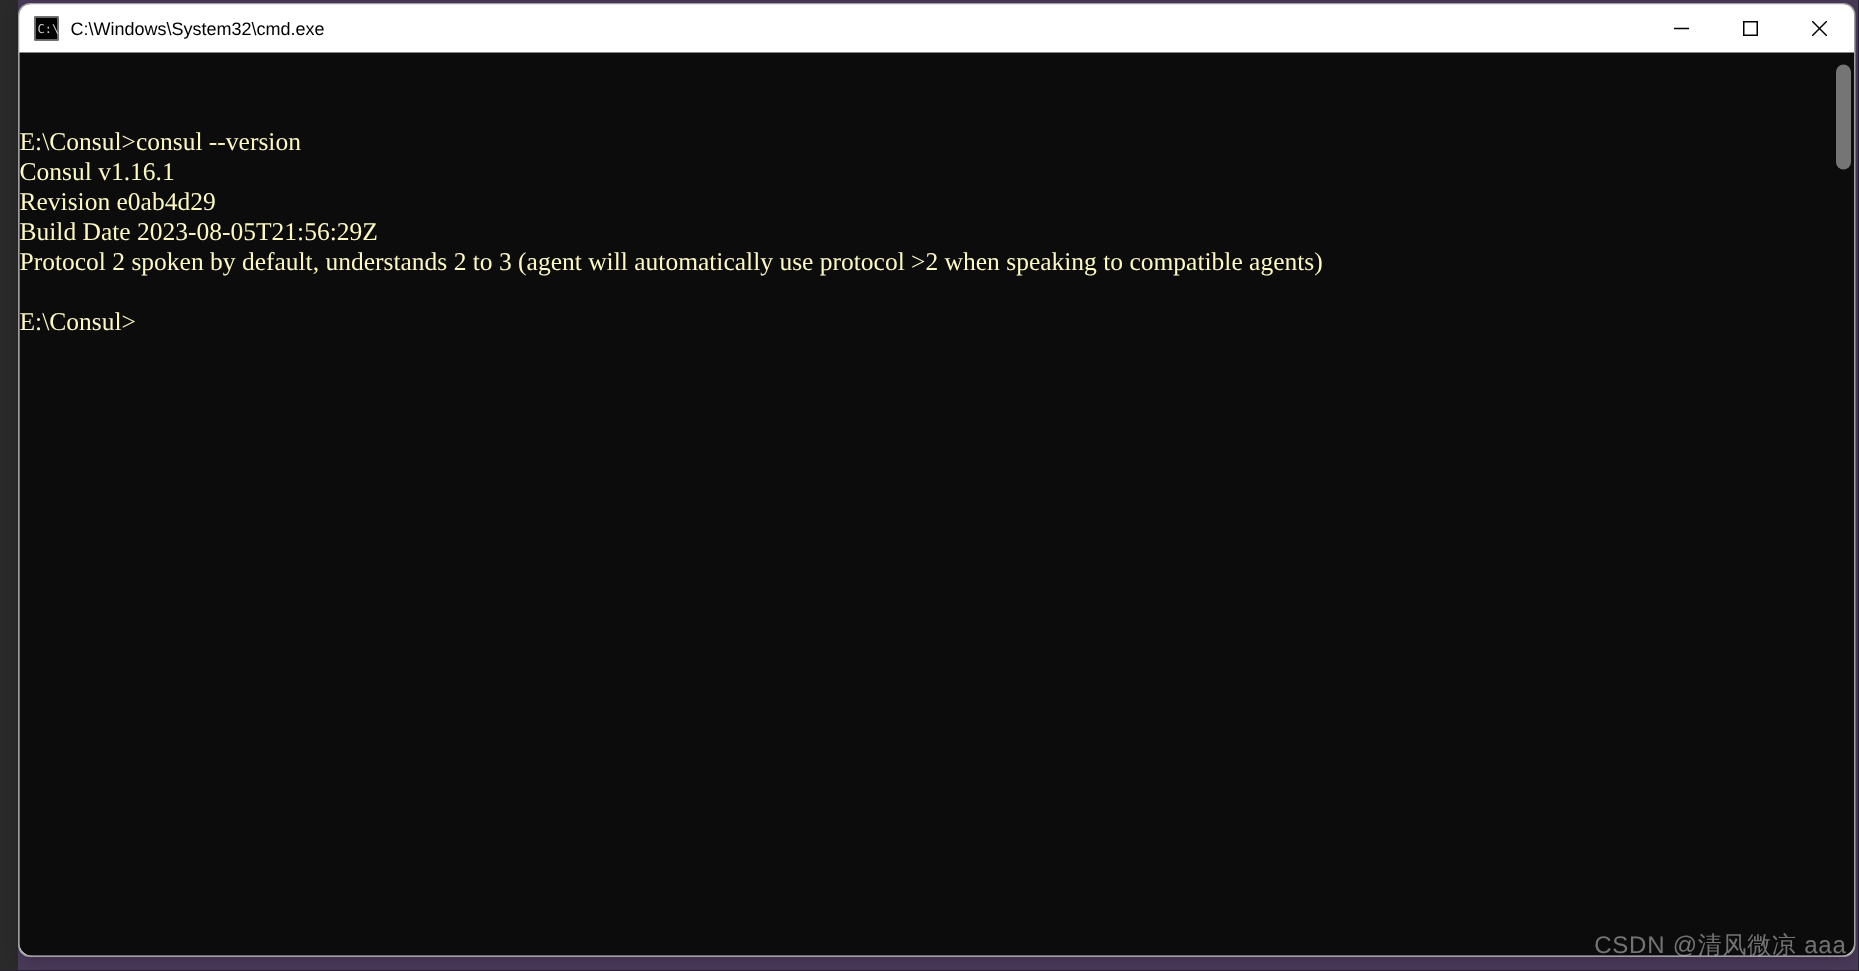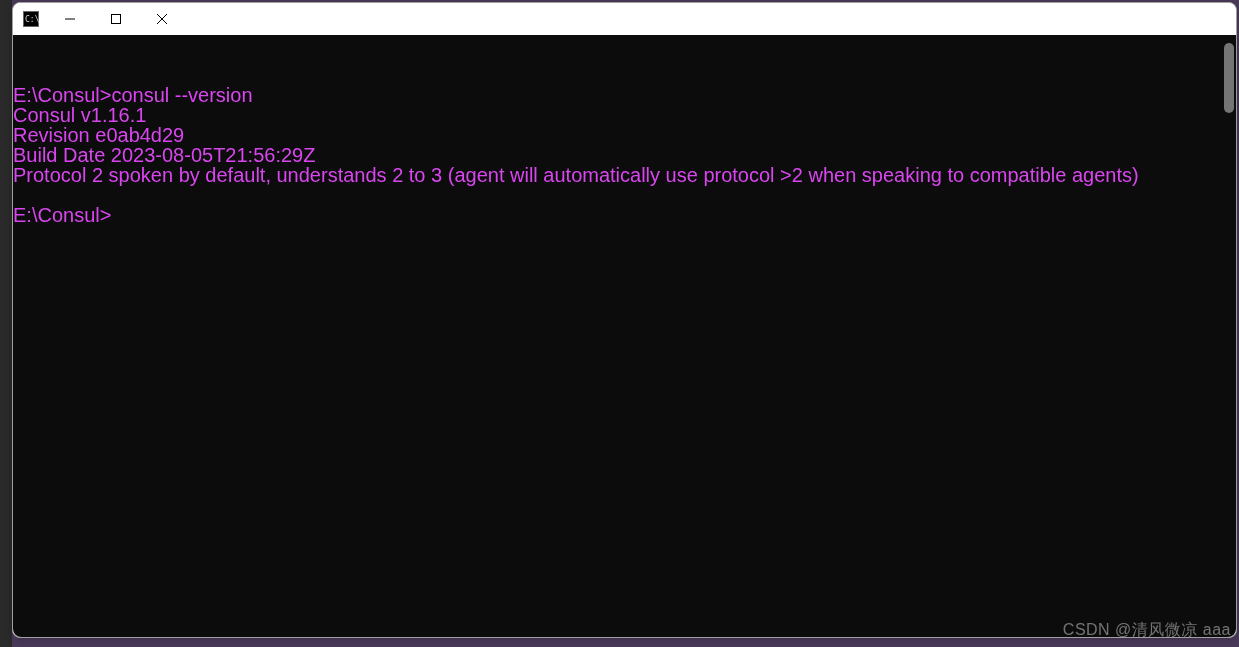--- a/index.html
+++ b/index.html
@@ -76,23 +76,23 @@
       align-items: center;
       justify-content: center;
       background: transparent;
       border: none;
       cursor: pointer;
     }
     .titlebar-btn svg { display: block; }
     .terminal-body {
       flex: 1;
       background: #0c0c0c;
-      color: #d946ef;
-      font-family: Liberation Sans, sans-serif;
-      font-size: 20px;
+      color: #fef9c3;
+      font-family: Liberation Serif, serif;
+      font-size: 17px;
       line-height: 20px;
       padding: 0;
       overflow: hidden;
       position: relative;
       white-space: pre-wrap;
       word-break: break-all;
       border-bottom-left-radius: 8px;
       border-bottom-right-radius: 8px;
     }
     .terminal-content {
@@ -122,20 +122,21 @@
 </head>
 <body>
 
 <div class="left-strip"></div>
 
 <div class="cmd-window">
   <div class="titlebar">
     <div class="titlebar-icon">
         <span>C:\</span>
       </div>
+    <div class="titlebar-title">C:\Windows\System32\cmd.exe</div>
     <div class="titlebar-controls">
       <button class="titlebar-btn">
         <svg width="10" height="10" viewBox="0 0 10 10">
             <line x1="0" y1="5" x2="10" y2="5" stroke="#000" stroke-width="1"></line>
           </svg>
       </button>
       <button class="titlebar-btn">
         <svg width="10" height="10" viewBox="0 0 10 10">
             <rect x="0.5" y="0.5" width="9" height="9" fill="none" stroke="#000" stroke-width="1"></rect>
           </svg>

